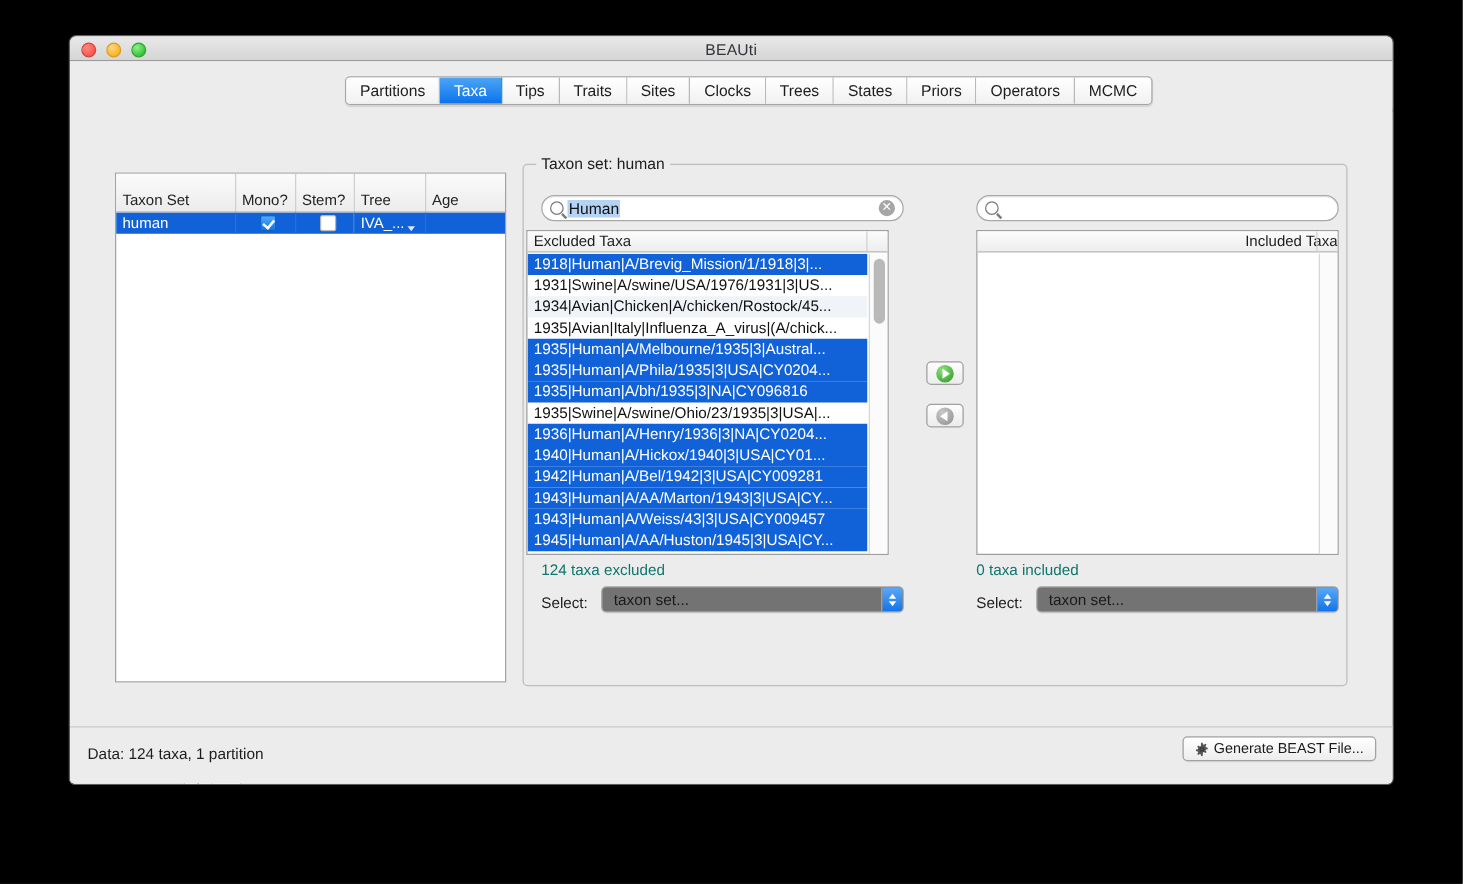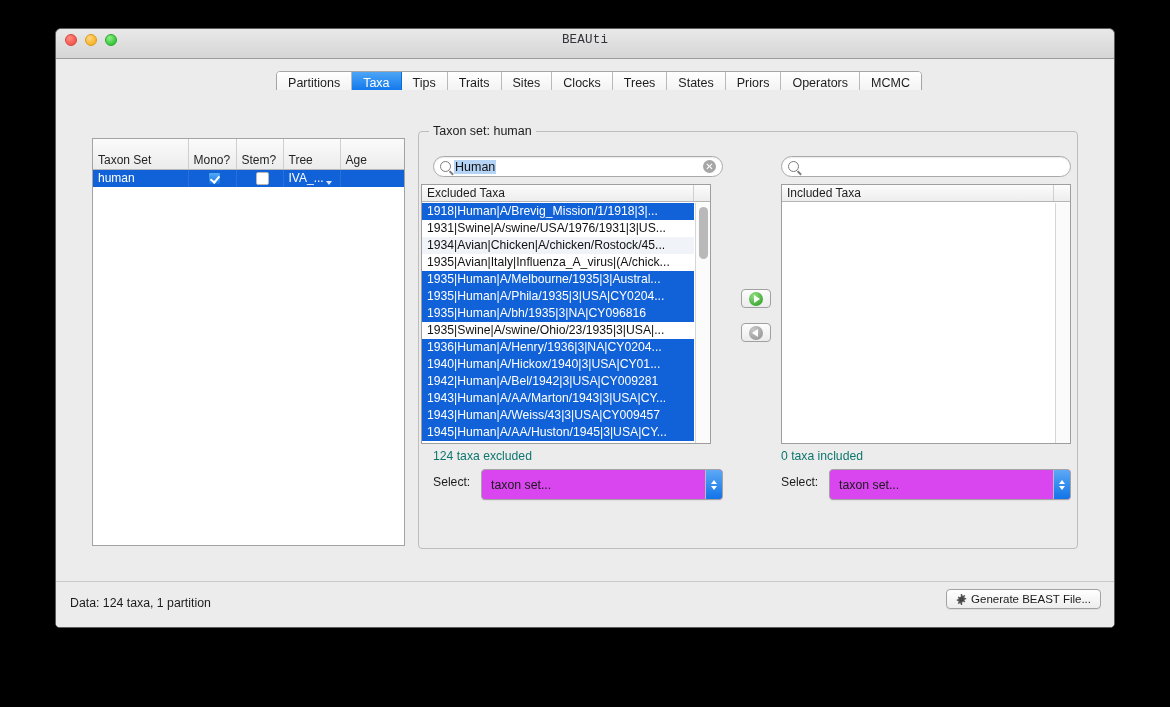--- a/index.html
+++ b/index.html
@@ -19,25 +19,24 @@
     background: #ececec;
     border: 1px solid #5d5d5d;
     border-radius: 6px 6px 5px 5px;
     box-shadow: 0 6px 22px rgba(0,0,0,.55);
     overflow: hidden;
   }
 
   
   #titlebar {
     position: relative;
-    height: 30px;
+    height: 20px;
     background: linear-gradient(to bottom,#e9e9e9 0%,#d5d5d5 100%);
     border-bottom: 1px solid #9b9b9b;
     border-radius: 5px 5px 0 0;
-    font-family: Liberation Mono, monospace;
   }
   #title {
     text-align: center;
     line-height: 23px;
     font-size: 12.5px;
     color: #33333a;
     letter-spacing: .2px;
   }
   .lights { position: absolute; left: 9px; top: 5px; display: flex; gap: 8px; }
   .light { width: 12px; height: 12px; border-radius: 50%; }
@@ -294,22 +293,22 @@
   .circle.go   { background: radial-gradient(circle at 35% 28%, #8fe07f, #3faa35 75%); }
   .circle.back { background: radial-gradient(circle at 35% 28%, #c9c9c9, #9c9c9c 75%); }
   .tri-r { width:0;height:0;border-top:4px solid transparent;border-bottom:4px solid transparent;border-left:6px solid #ffffff;margin-left:2px; }
   .tri-l { width:0;height:0;border-top:4px solid transparent;border-bottom:4px solid transparent;border-right:6px solid #ffffff;margin-right:2px; }
 
   .countlabel { position: absolute; font-size: 12.2px; color: #0f766e; }
   .sel-label  { position: absolute; font-size: 12.2px; color: #1c1c1c; }
 
   .combobox {
     position: absolute;
-    height: 31px;
-    background: #d946ef;
+    height: 21px;
+    background: #737373;
     border: 1px solid #a4a4a4;
     border-radius: 4px;
     display: flex; align-items: center;
     padding-left: 9px;
     font-size: 12.3px;
     color: #1a1a1a;
     box-shadow: 0 1px 0 rgba(0,0,0,.05);
     cursor: default;
   }
   .cb-btn {
@@ -482,21 +481,21 @@
         <span class="circle back">
           <span class="tri-l"></span>
         </span>
       </div>
 
       <div class="searchfield" style="left:362px; top:24px; width:290px;">
         <span class="mag"></span>
         <span class="sf-text"></span>
       </div>
 
-      <div class="listbox" style="left:362px; top:52px; width:290px; height:260px;">
+      <div class="listbox" style="left:362px; top:52px; width:290px; height:260px;text-align:right;">
         <div class="listhead">Included Taxa</div>
         <div class="listrows" id="included-rows"></div>
         <div class="vscroll"></div>
       </div>
 
       <div class="countlabel" style="left:362px; top:317px;">0 taxa included</div>
 
       <div class="sel-label" style="left:362px; top:343px;">Select:</div>
       <div class="combobox" style="left:410px; top:337px; width:242px;">
         <span>taxon set...</span>

